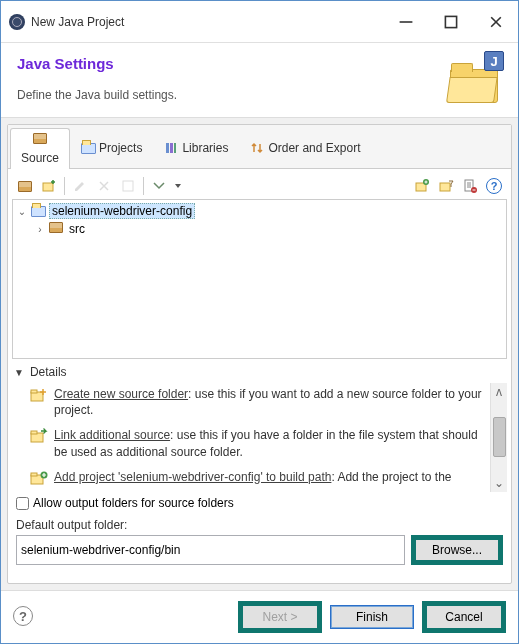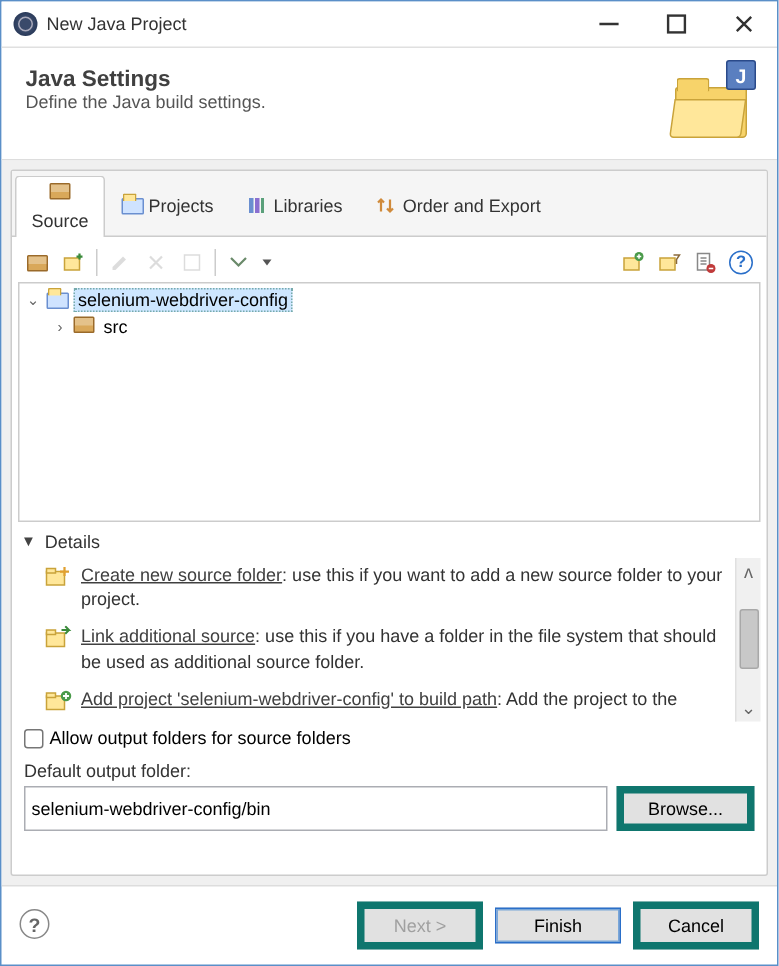--- a/index.html
+++ b/index.html
@@ -1,28 +1,28 @@
 <!DOCTYPE html>
 <html><head>
 <meta charset="utf-8">
 <style>
 * { box-sizing: border-box; margin: 0; padding: 0; font-family: "Segoe UI", Tahoma, sans-serif; font-size: 12px; }
 body { background: #fff; width: 519px; height: 644px; overflow: hidden; border: 1px solid #5a8fc8; display: flex; flex-direction: column; }
 
 
-.titlebar { background: #fff; height: 31px; display: flex; align-items: center; padding-left: 8px; border-bottom: 1px solid #e0e0e0; }
+.titlebar { background: #fff; height: 42px; display: flex; align-items: center; padding-left: 8px; border-bottom: 1px solid #e0e0e0; }
 .titlebar .app-icon { width: 16px; height: 16px; background: radial-gradient(circle,#3a4a6a 40%,#1a2a4a 100%); border-radius: 50%; margin-right: 6px; position:relative; }
 .titlebar .app-icon::after{content:"";position:absolute;inset:3px;border:1px solid #aab;border-radius:50%;}
 .titlebar .title { flex: 1; color: #333; }
 .titlebar .winbtn { width: 45px; height: 29px; display: flex; align-items: center; justify-content: center; color: #555; }
 
 
 .banner { background: #fff; padding: 12px 16px 14px; display: flex; border-bottom: 1px solid #ddd; }
 .banner .txt { flex: 1; }
-.banner h1 { font-size: 15px; font-weight: 600; color: #404040; margin-bottom: 0; }
+.banner h1 { font-size: 15px; font-weight: 600; color: #6d28d9; margin-bottom: 16px; }
 .banner p { color: #555; }
 .banner .wiz-icon { width: 56px; height: 48px; position: relative; }
 .folder-big { position:absolute; bottom:0; left:4px; width:48px; height:34px; background:#f7d36a; border:1px solid #c9a33a; border-radius:2px 2px 3px 3px; }
 .folder-big::before{content:"";position:absolute;top:-7px;left:0;width:20px;height:8px;background:#f7d36a;border:1px solid #c9a33a;border-bottom:none;border-radius:2px 2px 0 0;}
 .folder-flap{position:absolute;bottom:0;left:0;width:48px;height:26px;background:#ffe79a;border:1px solid #c9a33a;border-radius:0 0 3px 3px;transform:skewX(-8deg);transform-origin:bottom;}
 .j-badge{position:absolute;top:-4px;right:-2px;width:20px;height:20px;background:#5a7fc0;border:1px solid #2a4a8a;color:#fff;font-weight:bold;font-size:13px;display:flex;align-items:center;justify-content:center;border-radius:2px;}
 
 
 .content { flex: 1; background: #f0f0f0; padding: 6px; display: flex; flex-direction: column; }
 .tab-wrap { background: #fff; border: 1px solid #ccc; flex: 1; display: flex; flex-direction: column; border-radius: 2px; }

